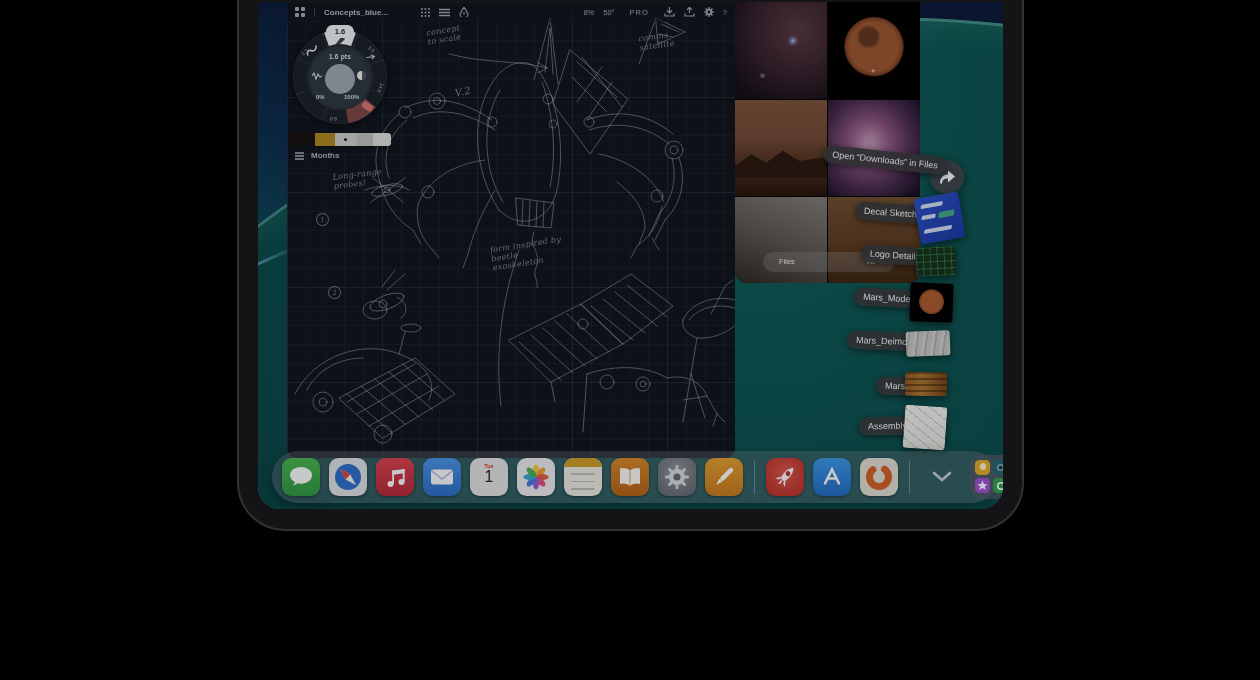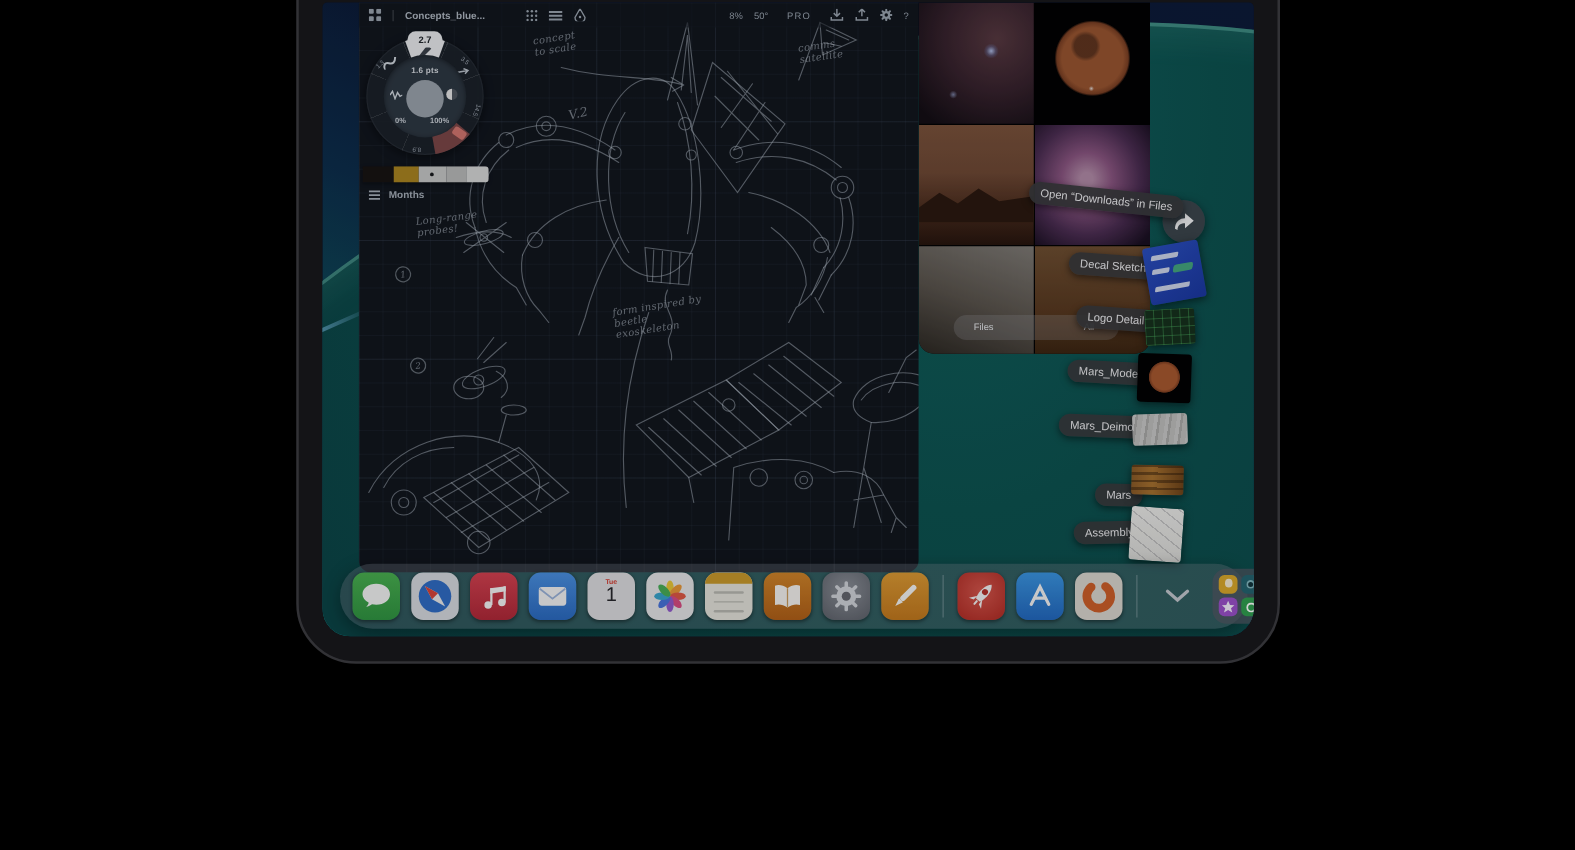--- a/index.html
+++ b/index.html
@@ -377,21 +377,21 @@
         <svg class="wglyph" style="left:13px; top:17px; transform:rotate(-38deg)" width="14" height="8">
           <path d="M0 6 Q3 0 6 4 T13 3" stroke="#cfd6dc" stroke-width="1.6" fill="none"></path>
         </svg>
         <svg class="wglyph" style="left:70px; top:24px; transform:rotate(28deg)" width="12" height="10">
           <path d="M0 9 L9 2 M9 2 L11 0 M7 1 L11 0 L10 4" stroke="#b9c0c8" stroke-width="1.2" fill="none"></path>
         </svg>
         <span class="rlab" style="left:9px; top:20px; transform:rotate(-42deg)">1.3</span>
         <span class="rlab" style="left:76px; top:17px; transform:rotate(40deg)">3.5</span>
         <span class="rlab" style="left:84px; top:56px; transform:rotate(110deg)">14.5</span>
         <span class="rlab" style="left:38px; top:87px; transform:rotate(-178deg)">8.9</span>
-        <div class="size-pill">2.7</div>
+        <div class="size-pill">1.6</div>
         <div class="disk">
           <div class="row1">1.6 pts</div>
           <div class="cc"></div>
           <svg class="zig" width="10" height="8">
             <path d="M0 4 L2 1 L4 7 L6 2 L8 5 L10 4" stroke="#cfd6dc" stroke-width="1.1" fill="none"></path>
           </svg>
           <div class="moon"></div>
           <span class="pct" style="left:9px">0%</span>
           <span class="pct" style="left:37px">100%</span>
         </div>
@@ -463,21 +463,21 @@
 
       <div class="pill" style="left:603px; top:244px; transform:rotate(4deg)">Logo Detail</div>
       <div class="thumb t-logo"></div>
 
       <div class="pill" style="left:596px; top:287px; transform:rotate(3deg)">Mars_Model</div>
       <div class="thumb t-model"></div>
 
       <div class="pill" style="left:589px; top:330px; transform:rotate(2deg)">Mars_Deimos</div>
       <div class="thumb t-deimos"></div>
 
-      <div class="pill" style="left:618px; top:385px; transform:rotate(1deg)">Mars</div>
+      <div class="pill" style="left:618px; top:375px; transform:rotate(1deg)">Mars</div>
       <div class="thumb t-mars"></div>
 
       <div class="pill" style="left:601px; top:415px; transform:rotate(-1deg)">Assembly</div>
       <div class="thumb t-assembly"></div>
     </div>
 
     <div id="dock">
       <div class="ai" style="background:linear-gradient(180deg,#49b04f,#2f9440)" title="Messages">
         <svg width="38" height="38">
           <path d="M19 9 c-6.2 0 -11 3.6 -11 8.2 c0 2.9 2 5.4 5 6.9 c-0.3 1.2 -1 2.3 -2 3.2 c1.8 -0.3 3.4 -1 4.6 -2 c1.1 0.2 2.2 0.4 3.4 0.4 c6.2 0 11 -3.6 11 -8.4 C30 12.6 25.2 9 19 9 Z" fill="#f2f3f2"></path>

